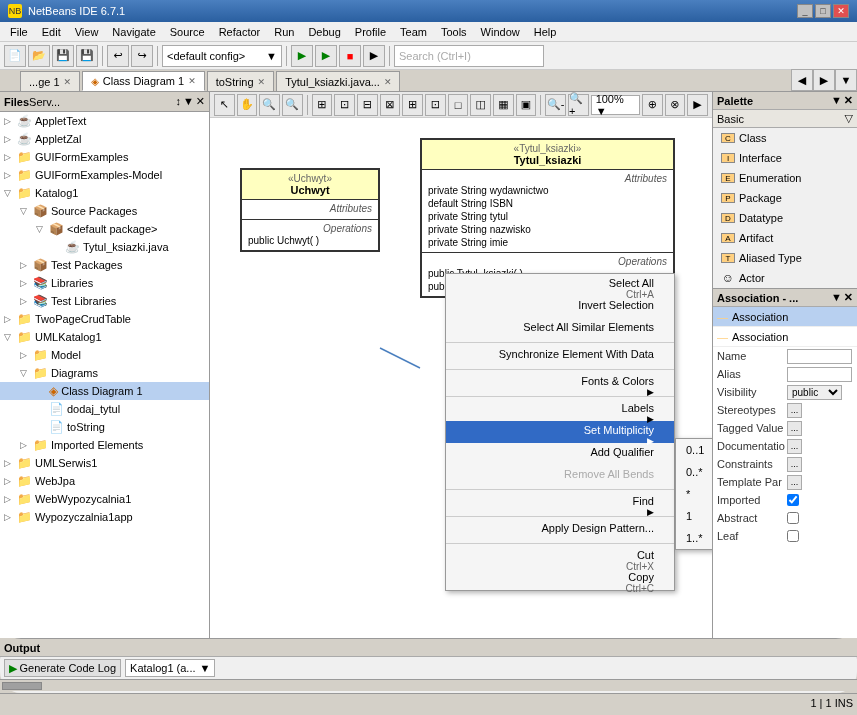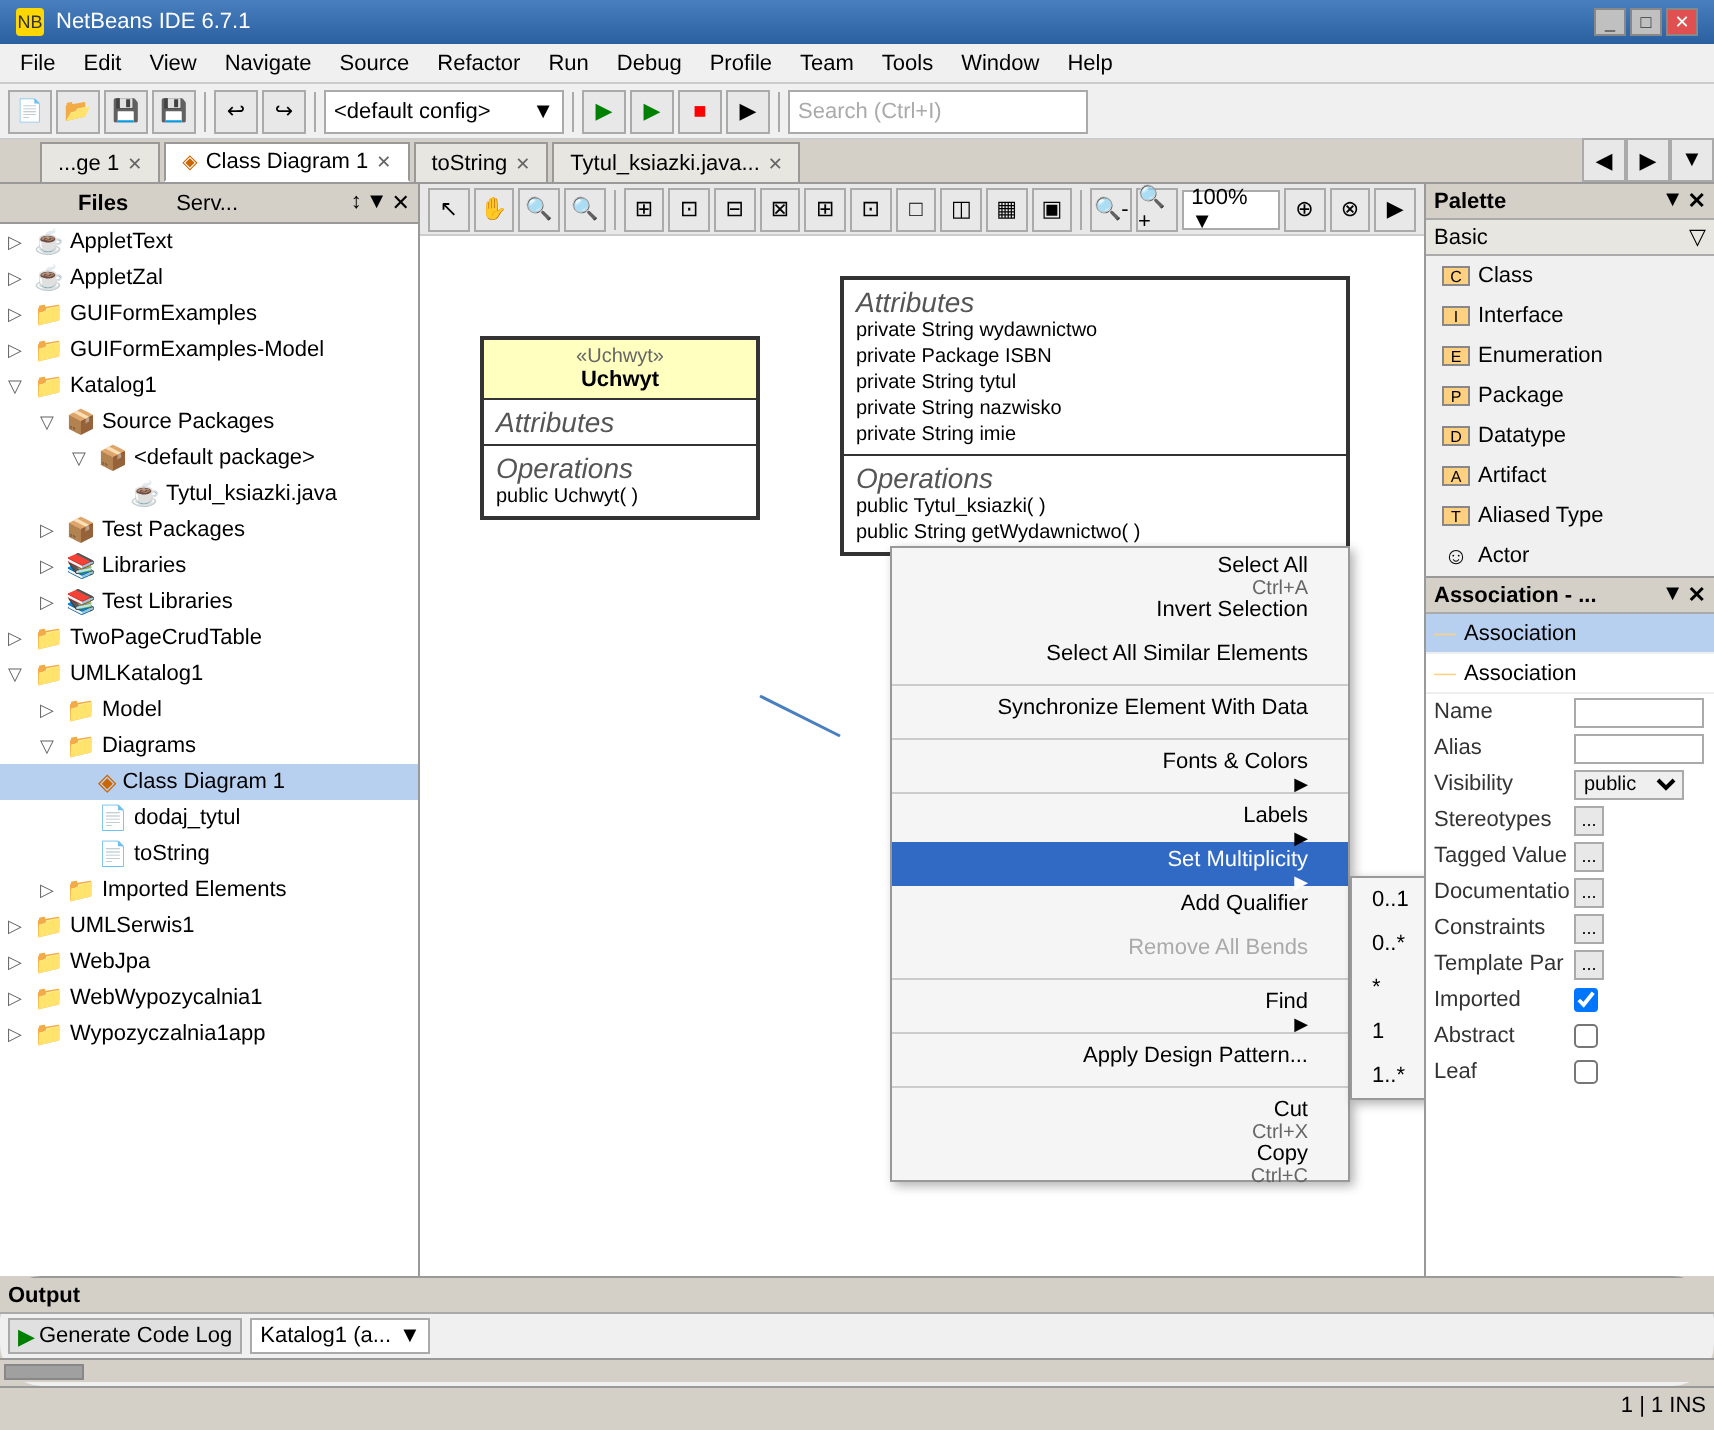--- a/index.html
+++ b/index.html
@@ -161,21 +161,21 @@
       text-align: center;
       font-size: 11px;
     }
     .uml-class-header .stereotype { font-size: 10px; color: #666; }
     .uml-class-header .classname { font-weight: bold; }
     .uml-section {
       border-bottom: 1px solid #333;
       padding: 3px 6px;
       min-height: 20px;
     }
-    .uml-section-title { font-style: italic; font-size: 14px; text-align: left; color: #555; }
+    .uml-section-title { font-style: italic; font-size: 10px; text-align: right; color: #555; }
     .uml-section-content { font-size: 10px; padding: 1px 0; }
 
     
     .context-menu {
       position: absolute;
       background: #f5f5f5;
       border: 1px solid #999;
       box-shadow: 2px 2px 5px rgba(0,0,0,0.3);
       z-index: 100;
       min-width: 230px;
@@ -399,21 +399,21 @@
   <div style="flex:1;"></div>
   <div class="toolbar-btn">◀</div>
   <div class="toolbar-btn">▶</div>
   <div class="toolbar-btn">▼</div>
 </div>
 
 <div class="main-layout" style="height: 546px; display:flex;">
 
   <div class="left-panel">
     <div class="panel-header">
-      <div style="display:flex; gap:24px;margin-left:35px;">
+      <div style="display:flex; gap:0;">
         <span style="font-weight:bold;">Files</span>
         <span>Serv...</span>
       </div>
       <div class="panel-icons">
         <span>↕</span>
         <span>▼</span>
         <span>✕</span>
       </div>
     </div>
     <div class="file-tree">
@@ -577,24 +577,28 @@
         <div class="uml-section">
           <div class="uml-section-title">Attributes</div>
         </div>
         <div class="uml-section" style="border-bottom:none;">
           <div class="uml-section-title">Operations</div>
           <div class="uml-section-content">public Uchwyt( )</div>
         </div>
       </div>
 
       <div class="uml-class" style="left:210px; top:20px; width:255px;">
+        <div class="uml-class-header">
+          <div class="stereotype">«Tytul_ksiazki»</div>
+          <div class="classname">Tytul_ksiazki</div>
+        </div>
         <div class="uml-section">
           <div class="uml-section-title">Attributes</div>
           <div class="uml-section-content">private String wydawnictwo</div>
-          <div class="uml-section-content">private Package ISBN</div>
+          <div class="uml-section-content">default String ISBN</div>
           <div class="uml-section-content">private String tytul</div>
           <div class="uml-section-content">private String nazwisko</div>
           <div class="uml-section-content">private String imie</div>
         </div>
         <div class="uml-section" style="border-bottom:none;">
           <div class="uml-section-title">Operations</div>
           <div class="uml-section-content">public Tytul_ksiazki( )</div>
           <div class="uml-section-content">public String  getWydawnictwo( )</div>
         </div>
       </div>

